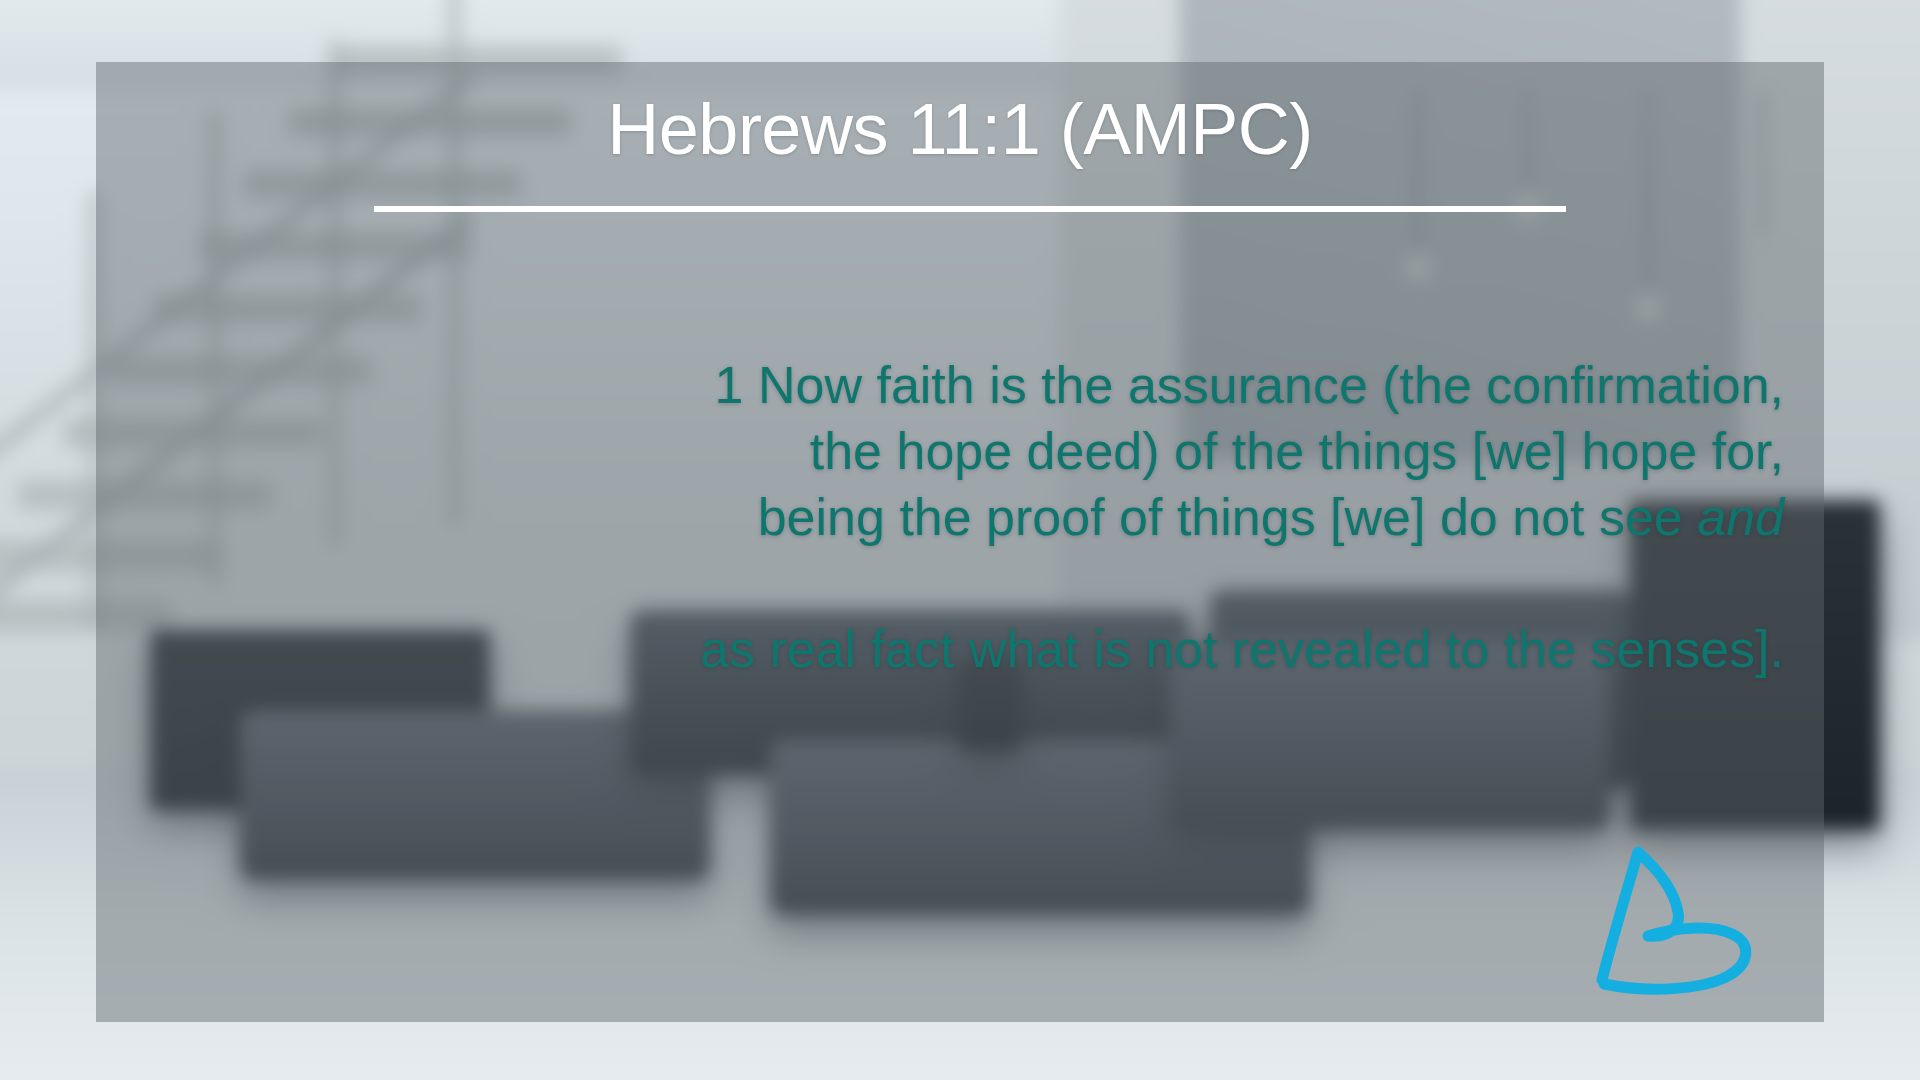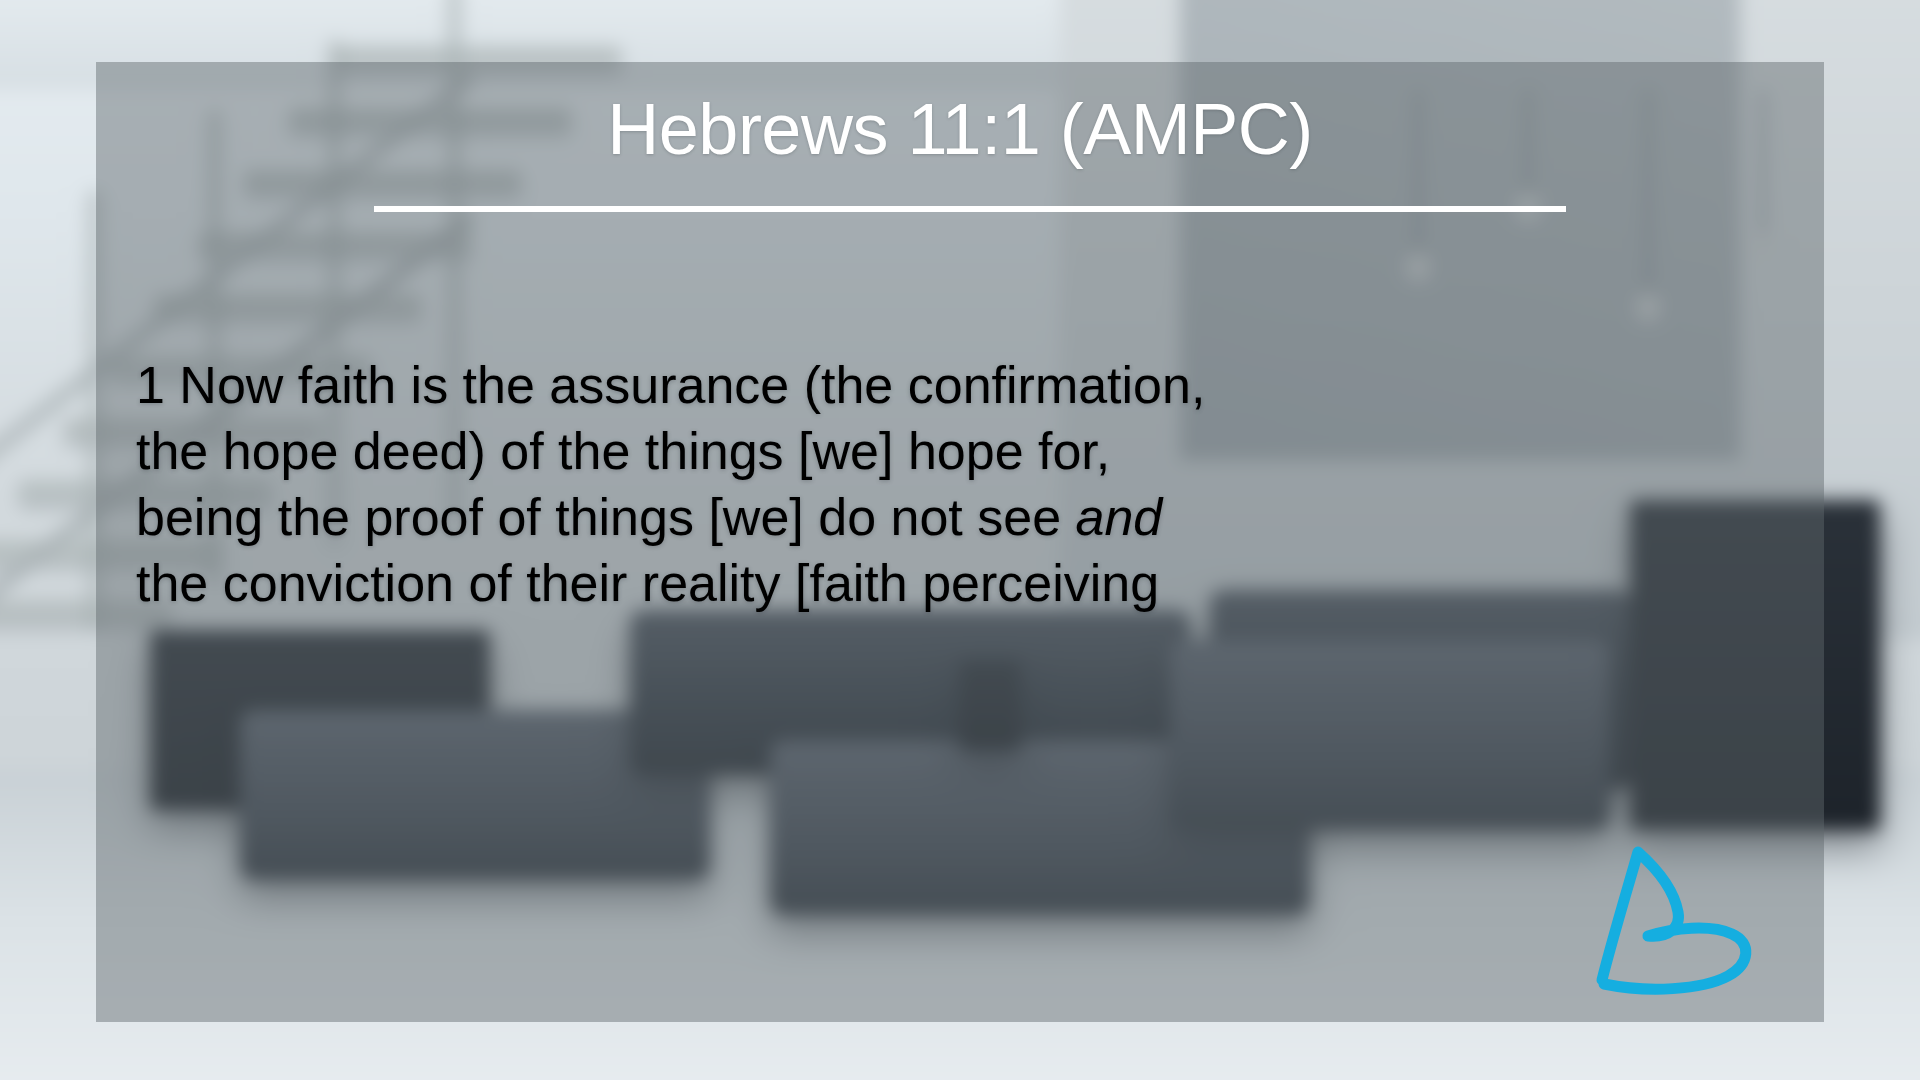--- a/index.html
+++ b/index.html
@@ -188,25 +188,25 @@
     width: 1192px;
     height: 6px;
     background: #ffffff;
   }
 
   .verse {
     position: absolute;
     top: 290px;
     left: 0;
     width: 100%;
-    text-align: left;
+    text-align: right;
     font-size: 52px;
     line-height: 1.27;
     font-weight: 400;
-    color: #000000;
+    color: #0f766e;
     text-shadow: 0 1px 4px rgba(40,46,52,.30);
     padding: 0 40px;
     box-sizing: border-box;
   }
   .verse em { font-style: italic; }
 
   
   .logo {
     position: absolute;
     right: 62px;
@@ -273,21 +273,22 @@
 
   <div class="content">
     <div class="title">Hebrews 11:1 (AMPC)</div>
 
     <div class="divider"></div>
 
     <div class="verse">
       <span>1 Now faith is the assurance (the confirmation,</span><br>
       <span>the hope deed) of the things [we] hope for,</span><br>
       <span>being the proof of things [we] do not see </span><em>and</em><br>
-      <span>the conviction of their reality [faith perceiving</span><br>
+      <br>
+      <span>as real fact what is not revealed to the senses].</span>
     </div>
 
     <div class="logo">
       <svg viewBox="0 0 180 170">
         <g fill="none" stroke="#15AEE0" stroke-width="11" stroke-linecap="round" stroke-linejoin="round">
           <path d="M20 152 C 30 112, 44 66, 56 24
                    C 74 40, 92 62, 96 84
                    C 99 100, 86 110, 66 108
                    C 92 100, 128 96, 150 106
                    C 170 115, 168 136, 146 148

